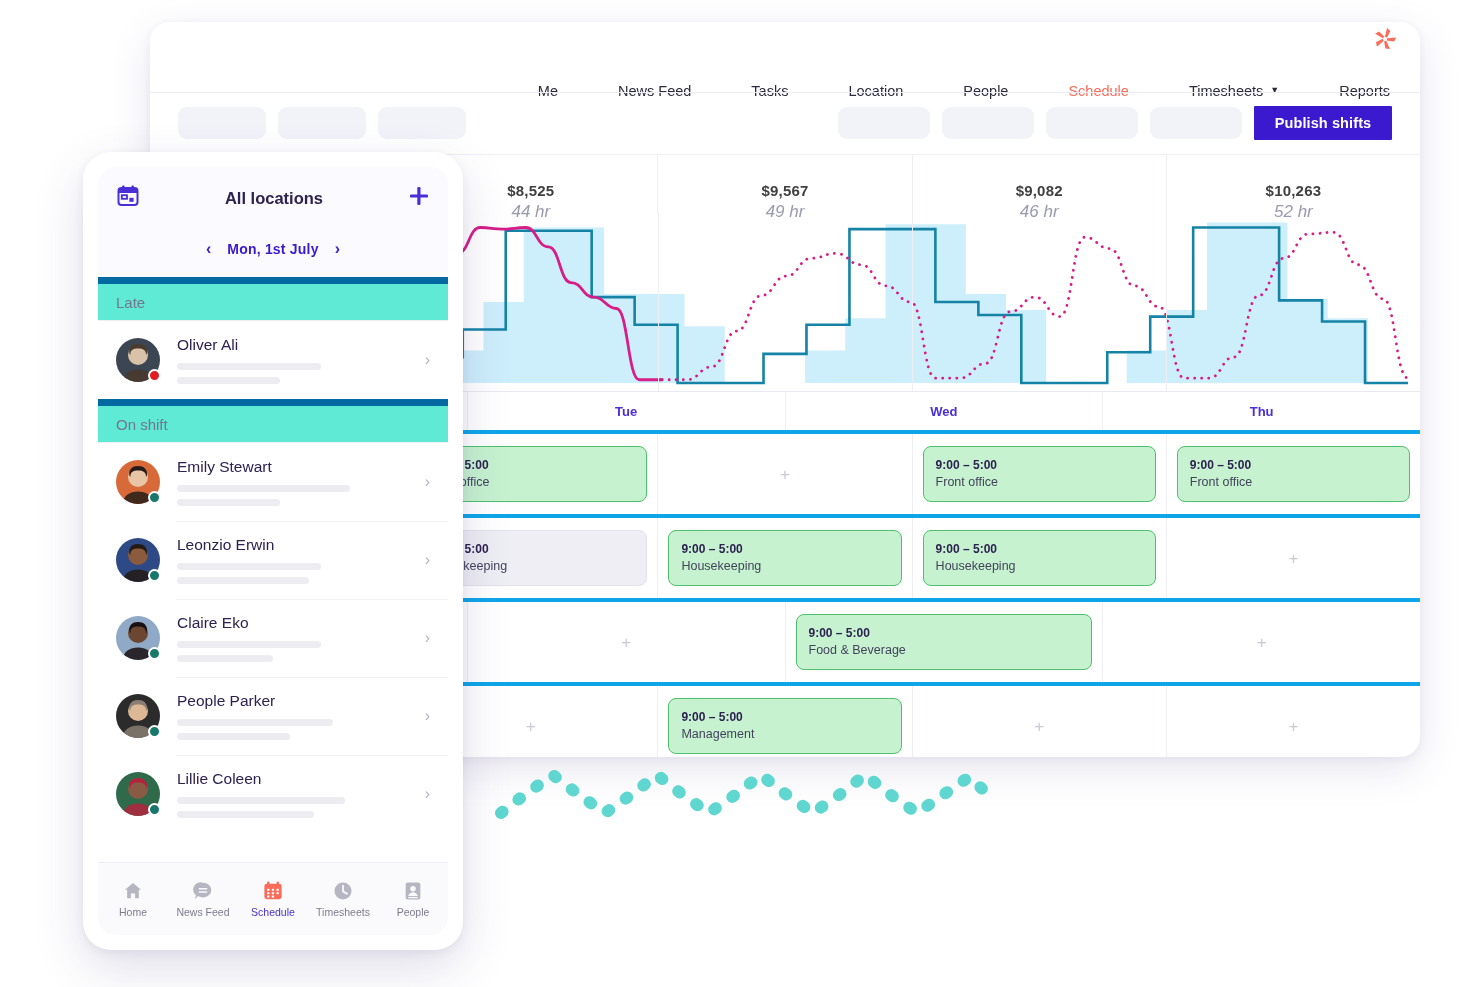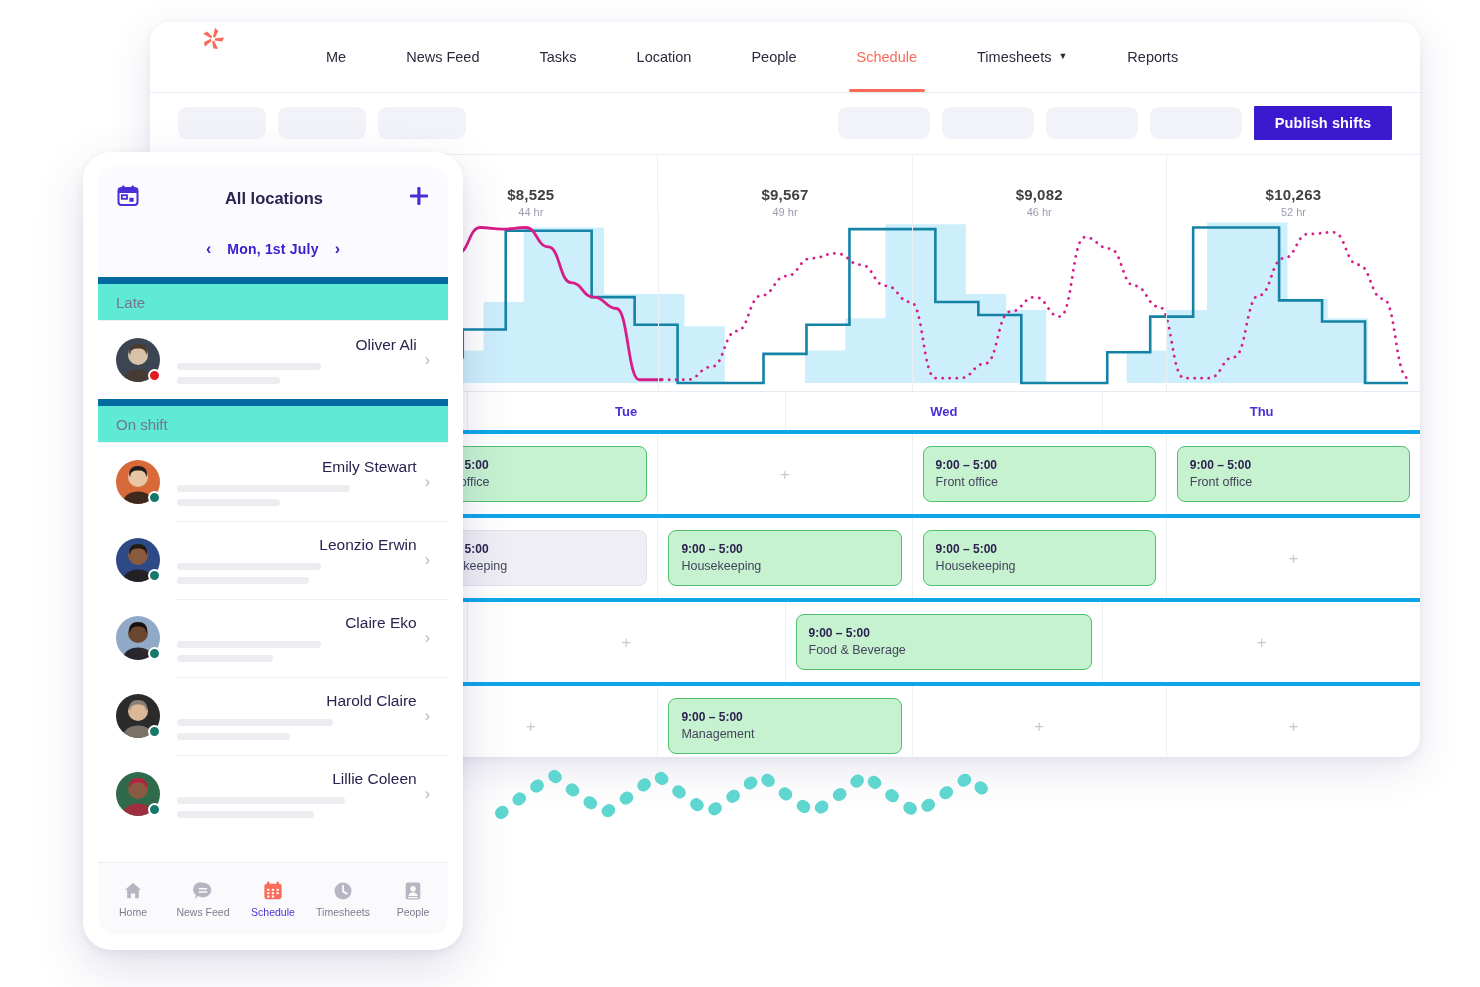--- a/index.html
+++ b/index.html
@@ -11,21 +11,21 @@
     position:relative;
   }
   
   #desktop-card{
     position:absolute;left:150px;top:22px;width:1270px;height:735px;
     background:#ffffff;border-radius:20px;
     box-shadow:0 12px 40px rgba(60,50,120,.13), 0 2px 8px rgba(60,50,120,.06);
     overflow:hidden;
   }
   
-  #topnav{height:70px;display:flex;align-items:flex-start;position:relative;background:#fff;}
+  #topnav{height:70px;display:flex;align-items:flex-end;position:relative;background:#fff;flex-direction:column;}
   #logo{width:70px;margin-left:28px;display:flex;align-items:center;justify-content:center;}
   .navlinks{display:flex;align-items:flex-end;height:70px;margin-left:48px;gap:0;}
   .navlink{
     font-size:14.5px;color:#2b2b3d;padding:0 30px;height:70px;
     display:flex;align-items:center;position:relative;white-space:nowrap;cursor:pointer;
   }
   .navlink.active{color:#fa6b5a;}
   .navlink.active:after{
     content:"";position:absolute;left:22px;right:22px;bottom:0;height:3px;border-radius:2px;background:#fa6b5a;
   }
@@ -43,21 +43,21 @@
   #publish-shifts{
     height:34px;min-width:138px;padding:0 20px;border:none;border-radius:1px;
     background:#3a19ce;color:#fff;font-size:14.5px;font-weight:bold;
     font-family:"Liberation Sans",sans-serif;cursor:pointer;letter-spacing:.1px;
   }
   
   #stats{display:flex;height:58px;border-top:1px solid #eeeef5;}
   .statcell{flex:1;display:flex;flex-direction:column;align-items:center;justify-content:center;border-left:1px solid #eeeef5;}
   .statcell:first-child{border-left:none;}
   .stat-amount{font-size:15px;font-weight:bold;color:#404040;letter-spacing:.2px;margin-top:36px;}
-  .stat-hours{font-size:11px;color:#9a9ab0;margin-top:3px;}
+  .stat-hours{font-size:17px;color:#9a9ab0;margin-top:3px;font-style:italic;}
   
   #chartwrap{height:178px;position:relative;}
   #chartwrap svg{display:block;}
   .colsep{position:absolute;top:0;bottom:0;width:1px;background:#eeeef5;}
   
   #grid{border-top:1px solid #e9e9f1;}
   .gridrow{display:flex;border-bottom:4px solid #0ea5e9;}
   .gridrow:last-child{border-bottom:none;}
   .daycell{
     flex:1;border-left:1px solid #eeeef5;height:38px;
@@ -100,21 +100,21 @@
   .sectionhead{height:36px;background:#5eead4;display:flex;align-items:center;padding:0 18px;
     font-size:15px;color:#75758c;border-top:7px solid #0369a1;border-bottom:1px solid #eeeef3;}
   .person{height:78px;display:flex;align-items:center;padding:0 18px;background:#fff;cursor:pointer;position:relative;}
   .person + .person:before{content:"";position:absolute;left:78px;right:0;top:0;height:1px;background:#f0f0f5;}
   .avatar{width:44px;height:44px;border-radius:50%;position:relative;flex:none;overflow:visible;}
   .avatar .face{width:44px;height:44px;border-radius:50%;display:block;overflow:hidden;}
   .dot{position:absolute;right:-1px;bottom:0px;width:13px;height:13px;border-radius:50%;border:2px solid #fff;box-sizing:border-box;}
   .dot.red{background:#e11b22;}
   .dot.green{background:#16776b;}
   .pinfo{flex:1;margin-left:17px;}
-  .pname{font-size:15.5px;color:#2d2150;margin-bottom:9px;text-align:right;}
+  .pname{font-size:15.5px;color:#2d2150;margin-bottom:9px;}
   .bar{height:7px;border-radius:4px;background:#ececf1;}
   .bar.b1{margin-bottom:7px;}
   .parrow{color:#b4b4c4;font-size:16px;font-weight:300;margin-left:8px;}
   #tabbar{position:absolute;left:0;right:0;bottom:0;height:72px;background:#fafafc;border-top:1px solid #ededf2;
     display:flex;align-items:center;}
   .tab{flex:1;display:flex;flex-direction:column;align-items:center;gap:0;cursor:pointer;}
   .tab .tlabel{font-size:10.5px;color:#7c7c90;}
   .tab.active .tlabel{color:#4a2fd6;}
   
   #squiggle{position:absolute;left:495px;top:765px;}
@@ -448,21 +448,21 @@
           <div class="avatar">
             <div class="face"><svg width="44" height="44" viewBox="0 0 44 44">
                 <rect width="44" height="44" fill="#2b2b2b"></rect>
                 <circle cx="22" cy="17" r="10" fill="#dcb896"></circle>
                 <path d="M22 6c6 0 9 3.5 9 8 0 1.4-.5 2.6-1 3 .2-4.6-3-6.4-8-6.4S14.2 12.4 14.4 17c-.6-.5-1.2-1.6-1.2-3 0-4.5 3-8 8.8-8z" fill="#8a7f72"></path>
                 <path d="M6 44c1.5-8.5 8-12.5 16-12.5S36.5 35.5 38 44z" fill="#8a7f72" opacity=".85"></path>
               </svg></div>
             <div class="dot green"></div>
           </div>
           <div class="pinfo">
-            <div class="pname">Harold Claire</div>
+            <div class="pname">People Parker</div>
             <div class="bar b1" style="width:65%"></div>
             <div class="bar b2" style="width:47%"></div>
           </div>
           <div class="parrow">›</div>
         </div>
         <div class="person">
           <div class="avatar">
             <div class="face"><svg width="44" height="44" viewBox="0 0 44 44">
                 <rect width="44" height="44" fill="#2f6a4a"></rect>
                 <circle cx="22" cy="17" r="10" fill="#8a5b44"></circle>

